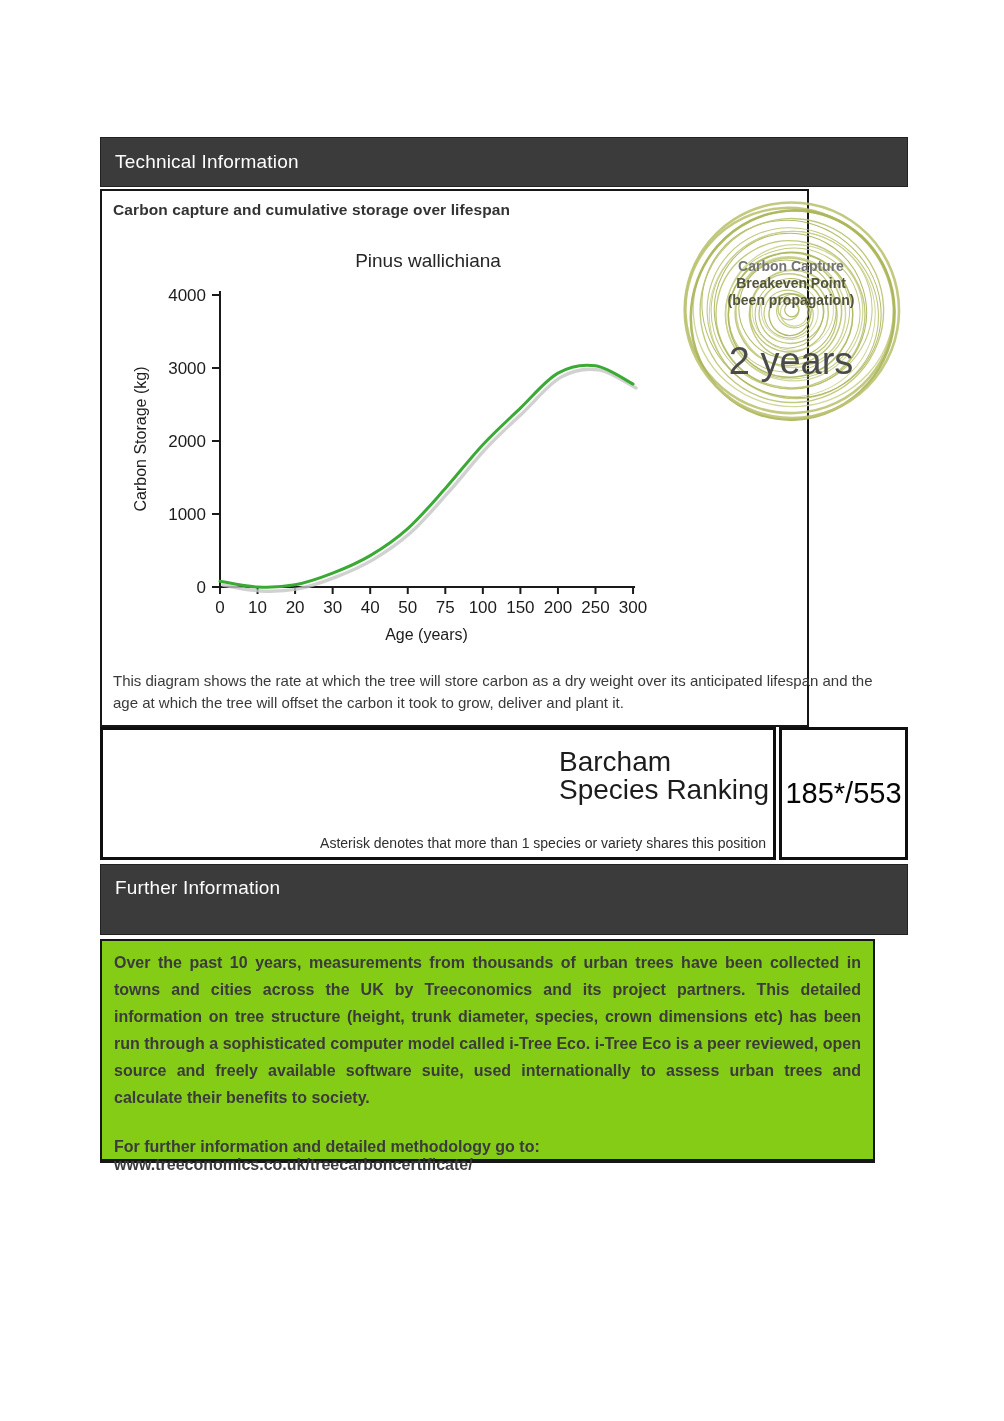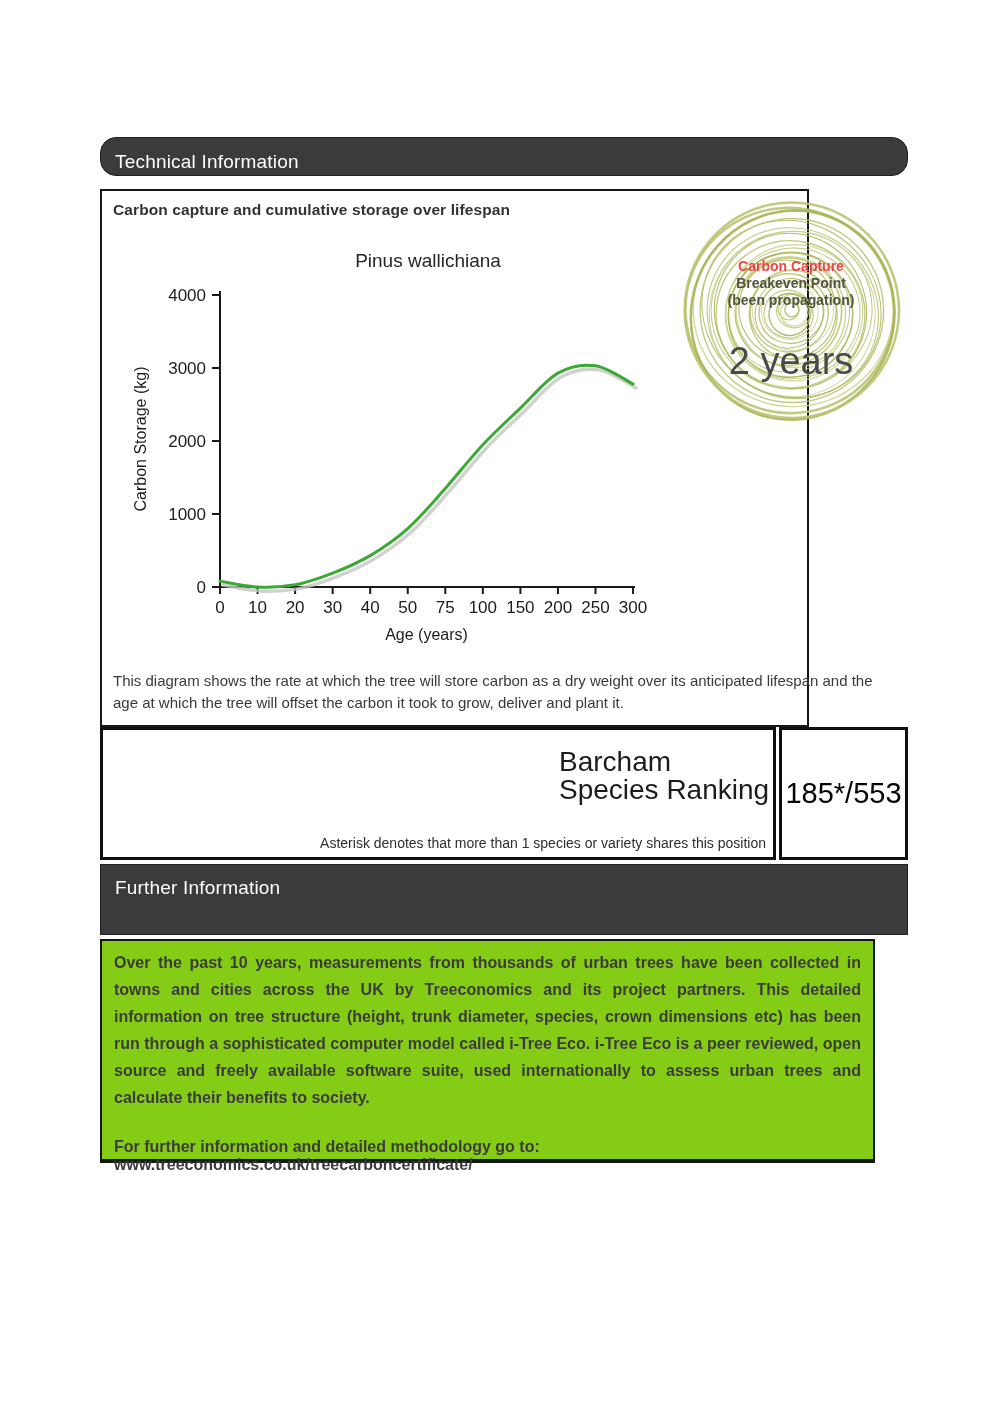--- a/index.html
+++ b/index.html
@@ -5,21 +5,21 @@
   * { margin:0; padding:0; box-sizing:border-box; }
   html,body { background:#ffffff; }
   .page {
     position:relative; width:1004px; height:1421px; background:#ffffff;
     font-family:"Liberation Sans", sans-serif; overflow:hidden;
   }
   .content { position:absolute; left:100px; top:0; width:808px; height:1421px; }
 
   .bar { position:absolute; left:0; width:808px; background:#3b3b3b; color:#fdfdfd;
          font-size:19px; letter-spacing:0.2px; border:1px solid #222; }
-  .bar-technical { top:137px; height:39px; line-height:48px; padding:0 14px;border-radius:16px; }
+  .bar-technical { top:137px; height:50px; line-height:48px; padding:0 14px; }
   .bar-further   { top:864px; height:71px; padding:12px 14px; }
 
   .chart-panel { position:absolute; top:189px; left:0; width:709px; height:538px;
                  background:#fff; border:2px solid #161616; }
   .panel-title { position:absolute; top:10px; left:11px; font-weight:bold;
                  font-size:15.5px; color:#333; letter-spacing:0.1px; }
   .chart-svg { position:absolute; left:0; top:0; }
 
   .rings { position:absolute; left:575px; top:7px; width:228px; height:228px; }
   .rings svg { position:absolute; left:0; top:0; }
@@ -131,21 +131,21 @@
             <ellipse cx="114.62177591584623" cy="111.9175227205269" rx="80.60999279036257" ry="78.630836410266" fill="none" stroke="#bcc372" stroke-width="1.0202153994003311" opacity="0.9" transform="rotate(164.5594190619886 114.62177591584623 111.9175227205269)"></ellipse>
             <ellipse cx="115.26010923460126" cy="116.02847020421177" rx="82.6557198966248" ry="82.98595864656475" fill="none" stroke="#ccd18f" stroke-width="1.0033761859172956" opacity="0.9" transform="rotate(83.75924066640437 115.26010923460126 116.02847020421177)"></ellipse>
             <ellipse cx="115.80607299390249" cy="115.19795928825624" rx="84.0266154906219" ry="87.08960265840102" fill="none" stroke="#bcc372" stroke-width="1.1397080624476075" opacity="0.9" transform="rotate(133.10347307939082 115.80607299390249 115.19795928825624)"></ellipse>
             <ellipse cx="114.49622327112593" cy="110.9473407221958" rx="86.31362553674263" ry="91.83854715915956" fill="none" stroke="#aab457" stroke-width="0.9883032627170906" opacity="0.9" transform="rotate(129.94288471061736 114.49622327112593 110.9473407221958)"></ellipse>
             <ellipse cx="114.87020179349929" cy="112.52935149869882" rx="91.66759632696456" ry="92.09129265487601" fill="none" stroke="#bcc372" stroke-width="1.3636580125195905" opacity="0.9" transform="rotate(155.8963896241039 114.87020179349929 112.52935149869882)"></ellipse>
             <ellipse cx="116.48048307653517" cy="110.86974661448039" rx="100.21954574406823" ry="97.75525198105629" fill="none" stroke="#ccd18f" stroke-width="1.3371834481367841" opacity="0.9" transform="rotate(175.928682689555 116.48048307653517 110.86974661448039)"></ellipse>
             <ellipse cx="112.62731247255579" cy="112.49137149937451" rx="104.44622236539459" ry="102.37234776000038" fill="none" stroke="#bcc372" stroke-width="2.6" opacity="0.9" transform="rotate(18.84717925451696 112.62731247255579 112.49137149937451)"></ellipse>
             <ellipse cx="115.69095968268812" cy="117.0200629925821" rx="105.08387022667846" ry="101.41770718174149" fill="none" stroke="#aab457" stroke-width="2.6" opacity="0.9" transform="rotate(110.22473351564258 115.69095968268812 117.0200629925821)"></ellipse>
             <ellipse cx="114.84270538040437" cy="112.23437457717955" rx="107.78382602686624" ry="107.13701441315759" fill="none" stroke="#bcc372" stroke-width="2.6" opacity="0.9" transform="rotate(78.76773950178176 114.84270538040437 112.23437457717955)"></ellipse>
           </svg>
-        <div class="badge-line badge-l1" style="color: #ef4444;">Carbon Capture</div>
+        <div class="badge-line badge-l1" style="color: #737373;">Carbon Capture</div>
         <div class="badge-line badge-l2" style="color: rgb(83, 84, 60);">Breakeven Point</div>
         <div class="badge-line badge-l3" style="color: rgb(83, 84, 60);">(been propagation)</div>
         <div class="badge-value" style="color: rgb(74, 74, 74); margin-top: 16px;">2 years</div>
       </div>
 
       <div class="chart-desc">This diagram shows the rate at which the tree will store carbon as a dry weight over its anticipated lifespan and the age at which the tree will offset the carbon it took to grow, deliver and plant it.</div>
     </div>
 
     <div class="rank-left">
       <div class="rank-title">

